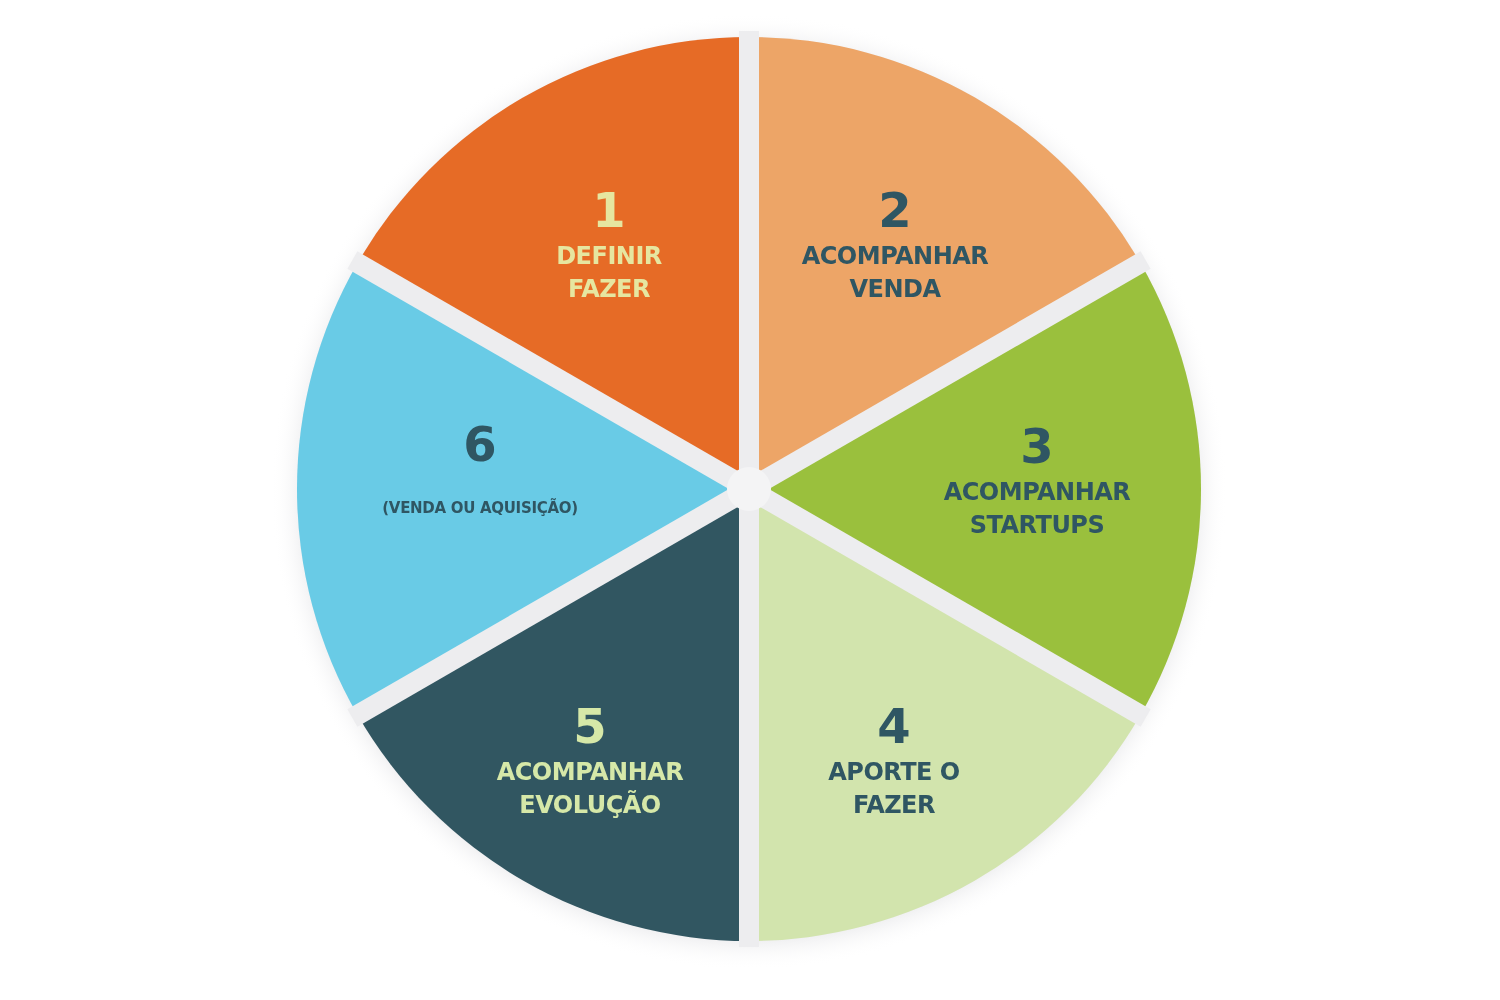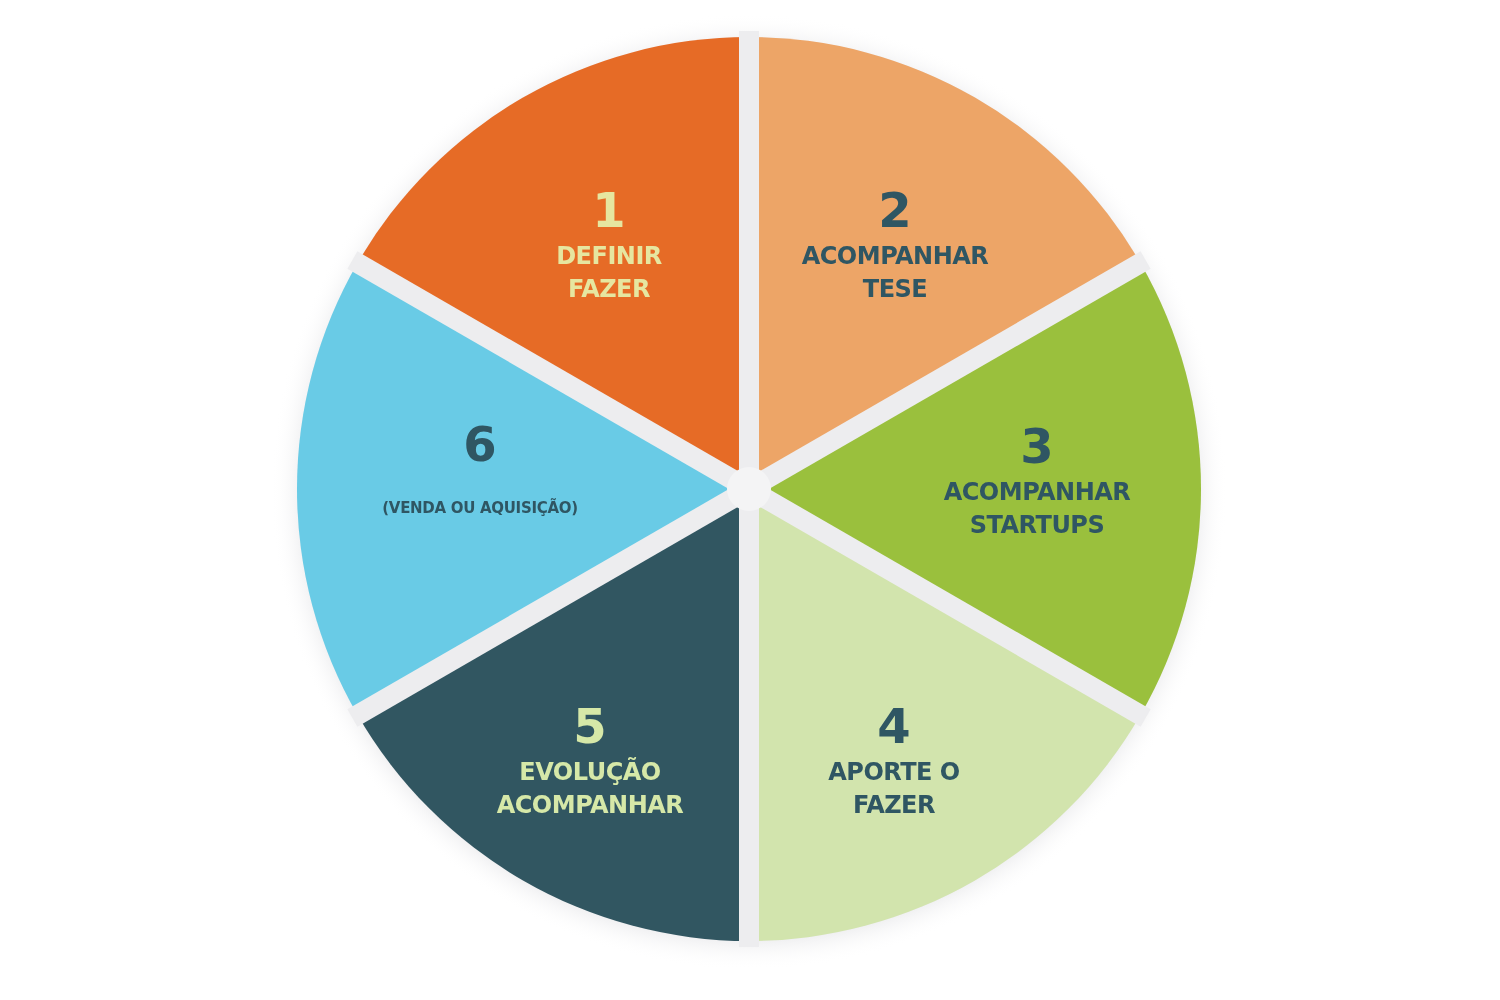--- a/index.html
+++ b/index.html
@@ -43,37 +43,37 @@
 
 <div class="label" style="left: 609px; top: 186px; color: rgb(230, 230, 160);">
   <span class="num">1</span>
   <span class="txt">DEFINIR</span>
   <span class="txt">FAZER</span>
 </div>
 
 <div class="label" style="left: 895px; top: 186px; color: rgb(47, 86, 99);">
   <span class="num">2</span>
   <span class="txt">ACOMPANHAR</span>
-  <span class="txt">TESE</span>
+  <span class="txt">VENDA</span>
 </div>
 
 <div class="label" style="left: 1037px; top: 422px; color: rgb(47, 86, 99);">
   <span class="num">3</span>
   <span class="txt">ACOMPANHAR</span>
   <span class="txt">STARTUPS</span>
 </div>
 
 <div class="label" style="left: 894px; top: 702px; color: rgb(47, 86, 99);">
   <span class="num">4</span>
   <span class="txt">APORTE O</span>
   <span class="txt">FAZER</span>
 </div>
 
 <div class="label" style="left: 590px; top: 702px; color: rgb(214, 232, 168);">
   <span class="num">5</span>
+  <span class="txt">ACOMPANHAR</span>
   <span class="txt">EVOLUÇÃO</span>
-  <span class="txt">ACOMPANHAR</span>
 </div>
 
 <div class="label" style="left: 480px; top: 420px; color: rgb(47, 86, 99);">
   <span class="num">6</span>
   <span class="sub">(VENDA OU AQUISIÇÃO)</span>
 </div>
 
 </body></html>

